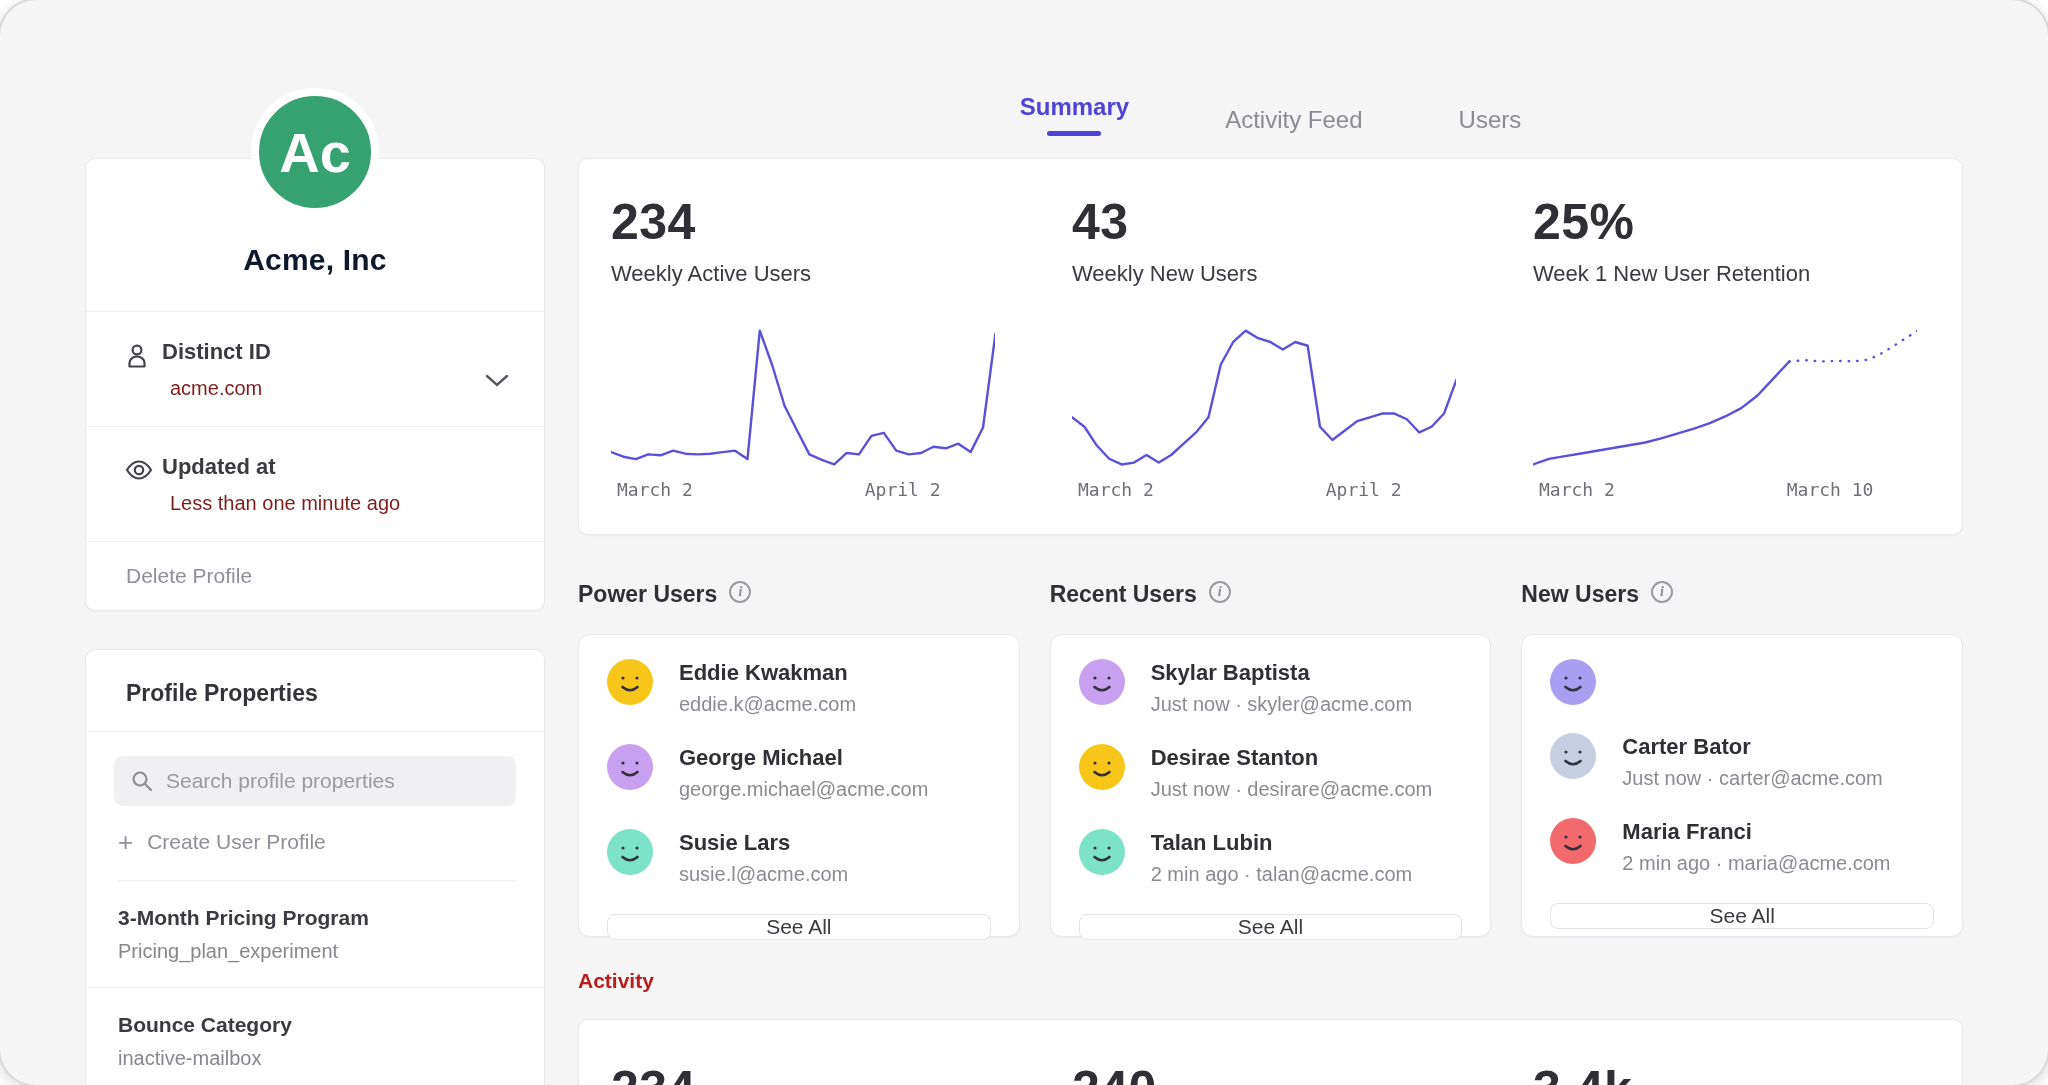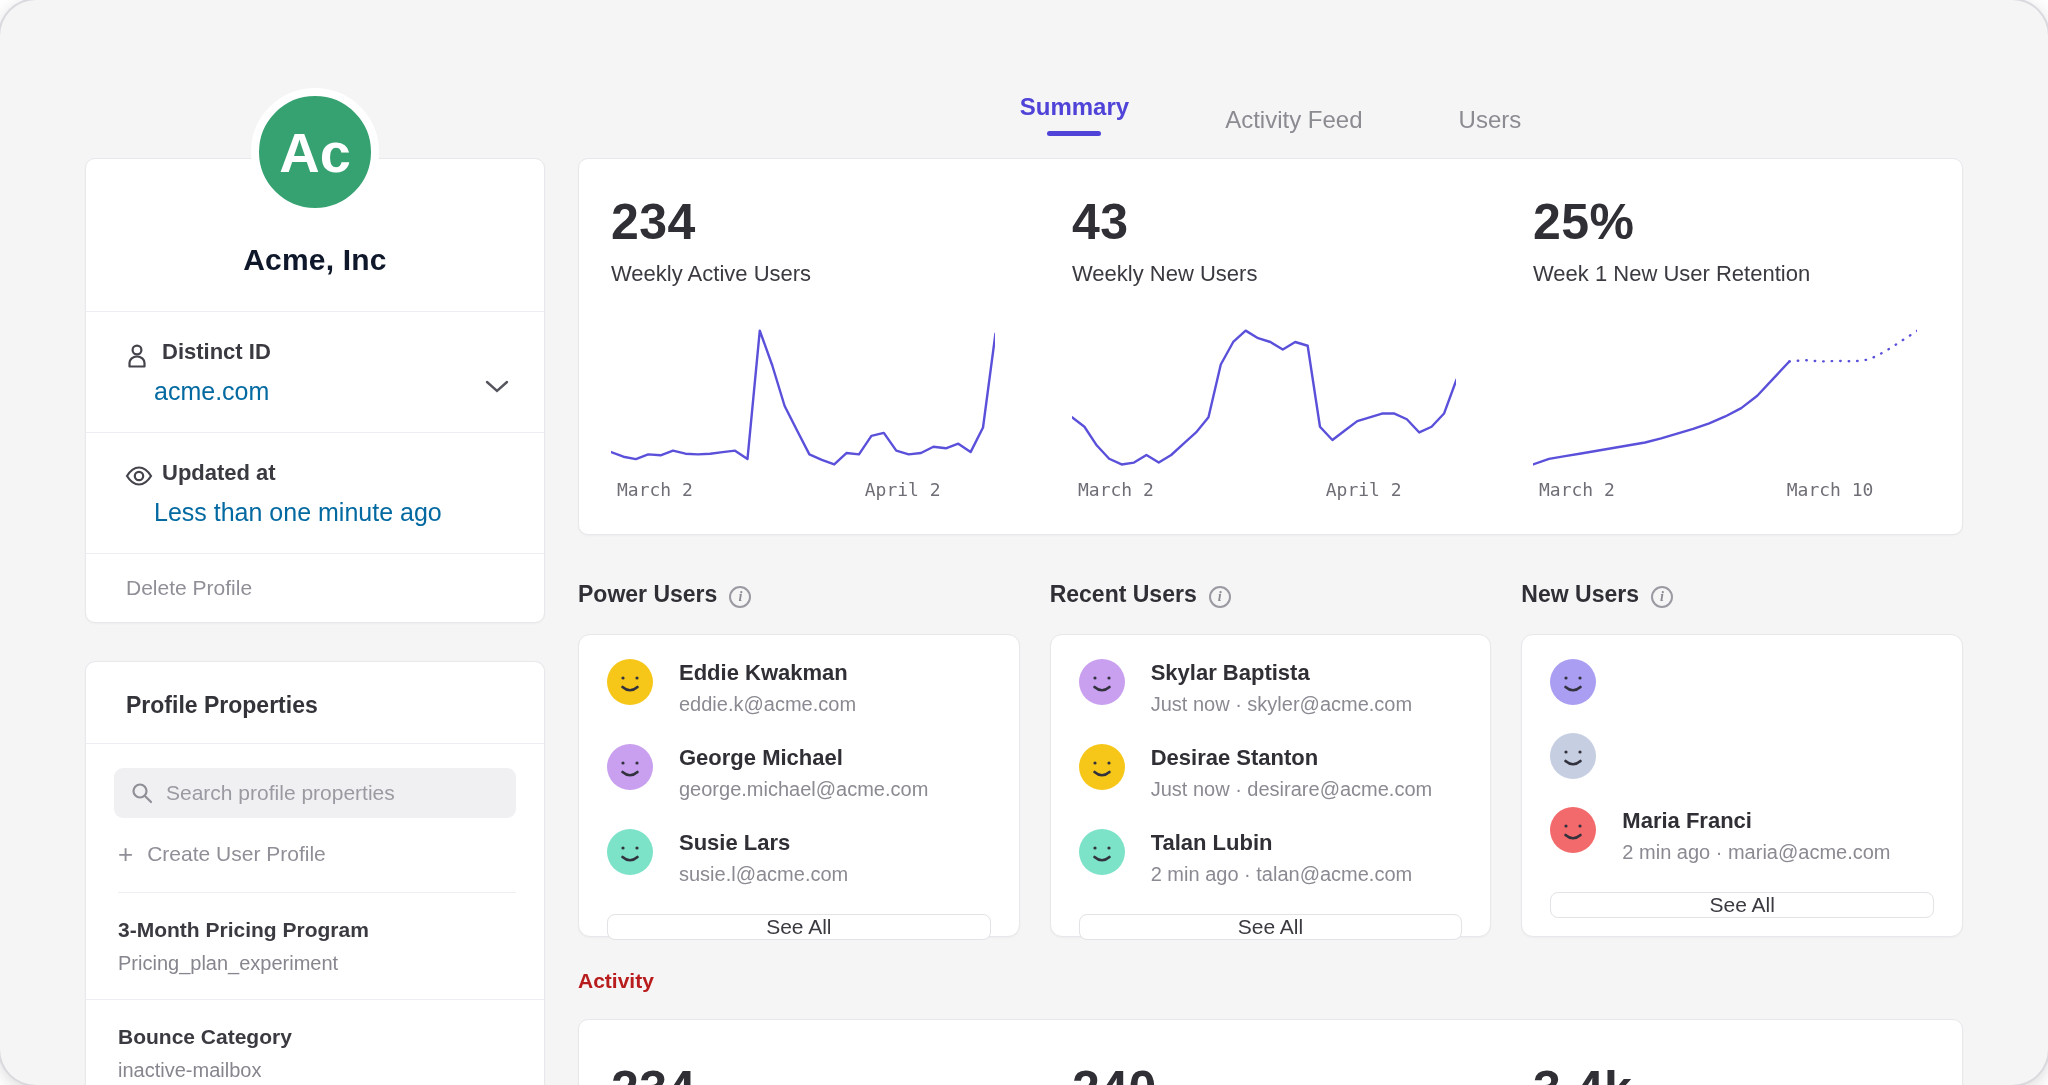--- a/index.html
+++ b/index.html
@@ -12,21 +12,21 @@
               border-radius:50%;border:8px solid #ffffff;display:flex;align-items:center;justify-content:center;
               color:#fff;font-size:56px;font-weight:700;z-index:3;box-sizing:border-box;}
   .card{background:#fff;border:1px solid #e7e7ec;border-radius:10px;box-shadow:0 1px 2px rgba(40,40,60,.04);}
   .identity-card{margin-top:158px;position:relative;z-index:2;}
   .identity-head{height:153px;display:flex;align-items:flex-end;justify-content:center;
                  padding-bottom:34px;box-sizing:border-box;border-bottom:1px solid #ededf2;}
   .identity-name{font-size:30px;font-weight:700;color:#0f172a;letter-spacing:.2px;}
   .id-row{position:relative;padding:27px 40px 26px 40px;border-bottom:1px solid #ededf2;}
   .id-row .row-icon{position:absolute;left:38px;top:30px;color:#44444c;}
   .id-label{margin-left:36px;font-size:22px;font-weight:700;color:#3a3a41;}
-  .id-value{margin-left:28px;margin-top:12px;font-size:25px;color:#0369a1;}
+  .id-value{margin-left:44px;margin-top:12px;font-size:20px;color:#7f1d1d;}
   .chevron{position:absolute;right:34px;bottom:34px;color:#55555e;}
   .delete-row{padding:22px 40px;font-size:21px;color:#8f8f97;cursor:pointer;}
   .props-card{margin-top:38px;border-radius:10px 10px 0 0;border-bottom:none;}
   .props-head{padding:30px 40px 24px 40px;font-size:23px;font-weight:700;color:#33333a;border-bottom:1px solid #ededf2;}
   .search-wrap{margin:24px 28px 0 28px;position:relative;}
   .search-input{width:100%;box-sizing:border-box;height:50px;background:#f0f0f2;border:none;border-radius:9px;
                 padding:0 16px 0 52px;font-size:21px;color:#45454d;font-family:"Liberation Sans",sans-serif;outline:none;}
   .search-input::placeholder{color:#9a9aa2;}
   .search-icon{position:absolute;left:16px;top:13px;color:#8f8f97;}
   .create-row{display:flex;align-items:center;gap:14px;margin:24px 28px 0 32px;padding-bottom:26px;
@@ -47,21 +47,21 @@
   .stat-label{margin-top:10px;font-size:22px;color:#3a3a41;}
   .chart-box{margin-top:32px;width:94%;height:160px;}
   .chart-box svg{width:100%;height:100%;display:block;}
   .axis-row{position:relative;height:26px;width:94%;
             font-family:"DejaVu Sans Mono", monospace;font-size:18px;color:#6e6e76;}
   .axis-left{position:absolute;left:6px;top:0;}
   .axis-right{position:absolute;left:66%;top:0;}
   
   .lists-row{display:flex;gap:30px;margin-top:46px;}
   .list-section{flex:1;min-width:0;}
-  .list-heading{display:flex;align-items:flex-end;gap:12px;font-size:23px;font-weight:700;color:#2f2f35;}
+  .list-heading{display:flex;align-items:flex-start;gap:12px;font-size:23px;font-weight:700;color:#2f2f35;}
   .info-icon{width:22px;height:22px;border:2px solid #9a9aa2;border-radius:50%;color:#8a8a92;
              font-size:14px;font-family:"Liberation Serif",serif;font-style:italic;display:flex;
              align-items:center;justify-content:center;box-sizing:border-box;font-weight:700;}
   .list-card{margin-top:26px;border-radius:12px;padding:24px 28px 24px 28px;box-sizing:border-box;height:303px;
              display:flex;flex-direction:column;}
   .user-row{display:flex;gap:26px;margin-bottom:28px;align-items:flex-start;}
   .user-avatar{width:46px;height:46px;border-radius:50%;flex:0 0 46px;}
   .user-name{font-size:22px;font-weight:700;color:#2f2f35;margin-top:1px;}
   .user-meta{margin-top:7px;font-size:20px;color:#8a8a92;white-space:nowrap;overflow:hidden;}
   .see-all{margin-top:auto;border:1px solid #e2e2e7;border-radius:8px;height:46px;display:flex;
@@ -340,20 +340,24 @@
           <div class="user-row">
             <div class="user-avatar" style="background-color: rgb(198, 206, 225);">
               <svg width="46" height="46" viewBox="0 0 46 46">
                   <g stroke="#32323e" stroke-width="2.6" stroke-linecap="round" fill="#32323e">
                     <circle cx="16" cy="19" r="1.6" stroke="none"></circle>
                     <circle cx="30" cy="19" r="1.6" stroke="none"></circle>
                     <path d="M15.5 28 q7.5 6.5 15 0" fill="none"></path>
                   </g>
                 </svg>
             </div>
+            <div>
+              <div class="user-name">Carter Bator</div>
+              <div class="user-meta">Just now · carter@acme.com</div>
+            </div>
           </div>
           <div class="user-row">
             <div class="user-avatar" style="background-color: rgb(242, 106, 107);">
               <svg width="46" height="46" viewBox="0 0 46 46">
                   <g stroke="#32323e" stroke-width="2.6" stroke-linecap="round" fill="#32323e">
                     <circle cx="16" cy="19" r="1.6" stroke="none"></circle>
                     <circle cx="30" cy="19" r="1.6" stroke="none"></circle>
                     <path d="M15.5 28 q7.5 6.5 15 0" fill="none"></path>
                   </g>
                 </svg>

